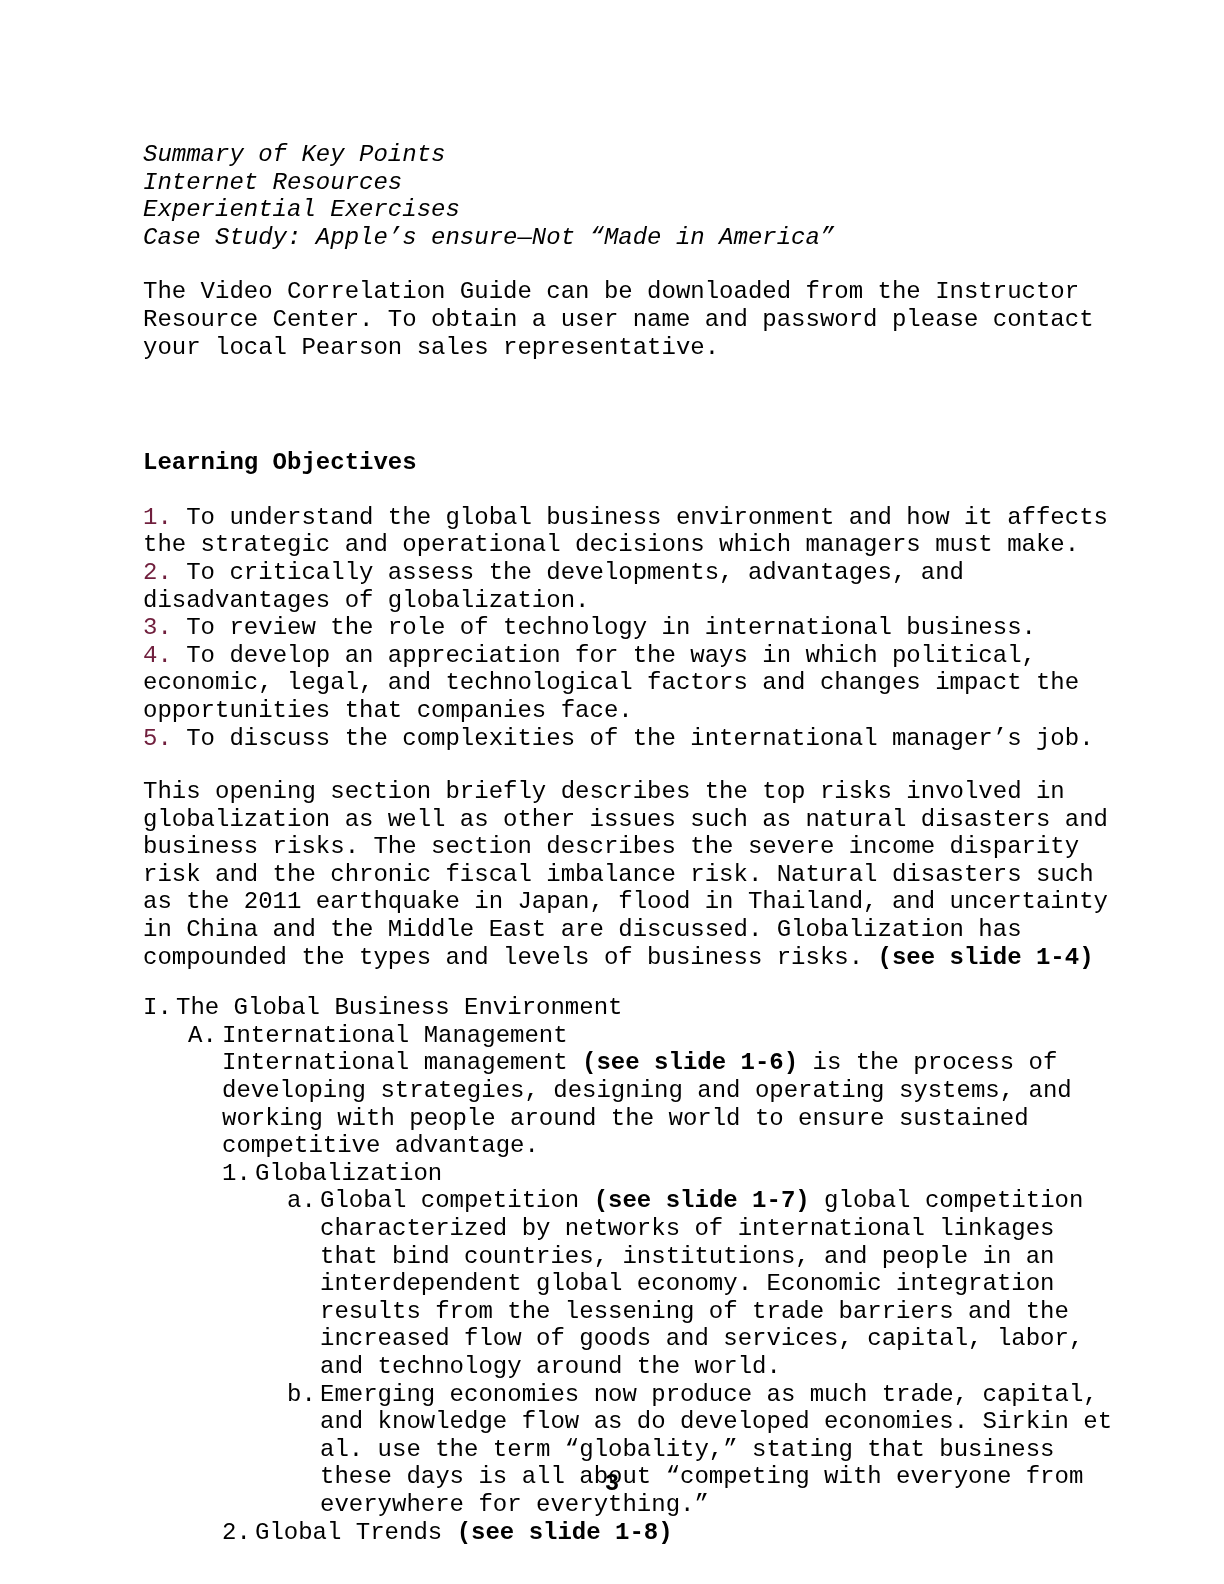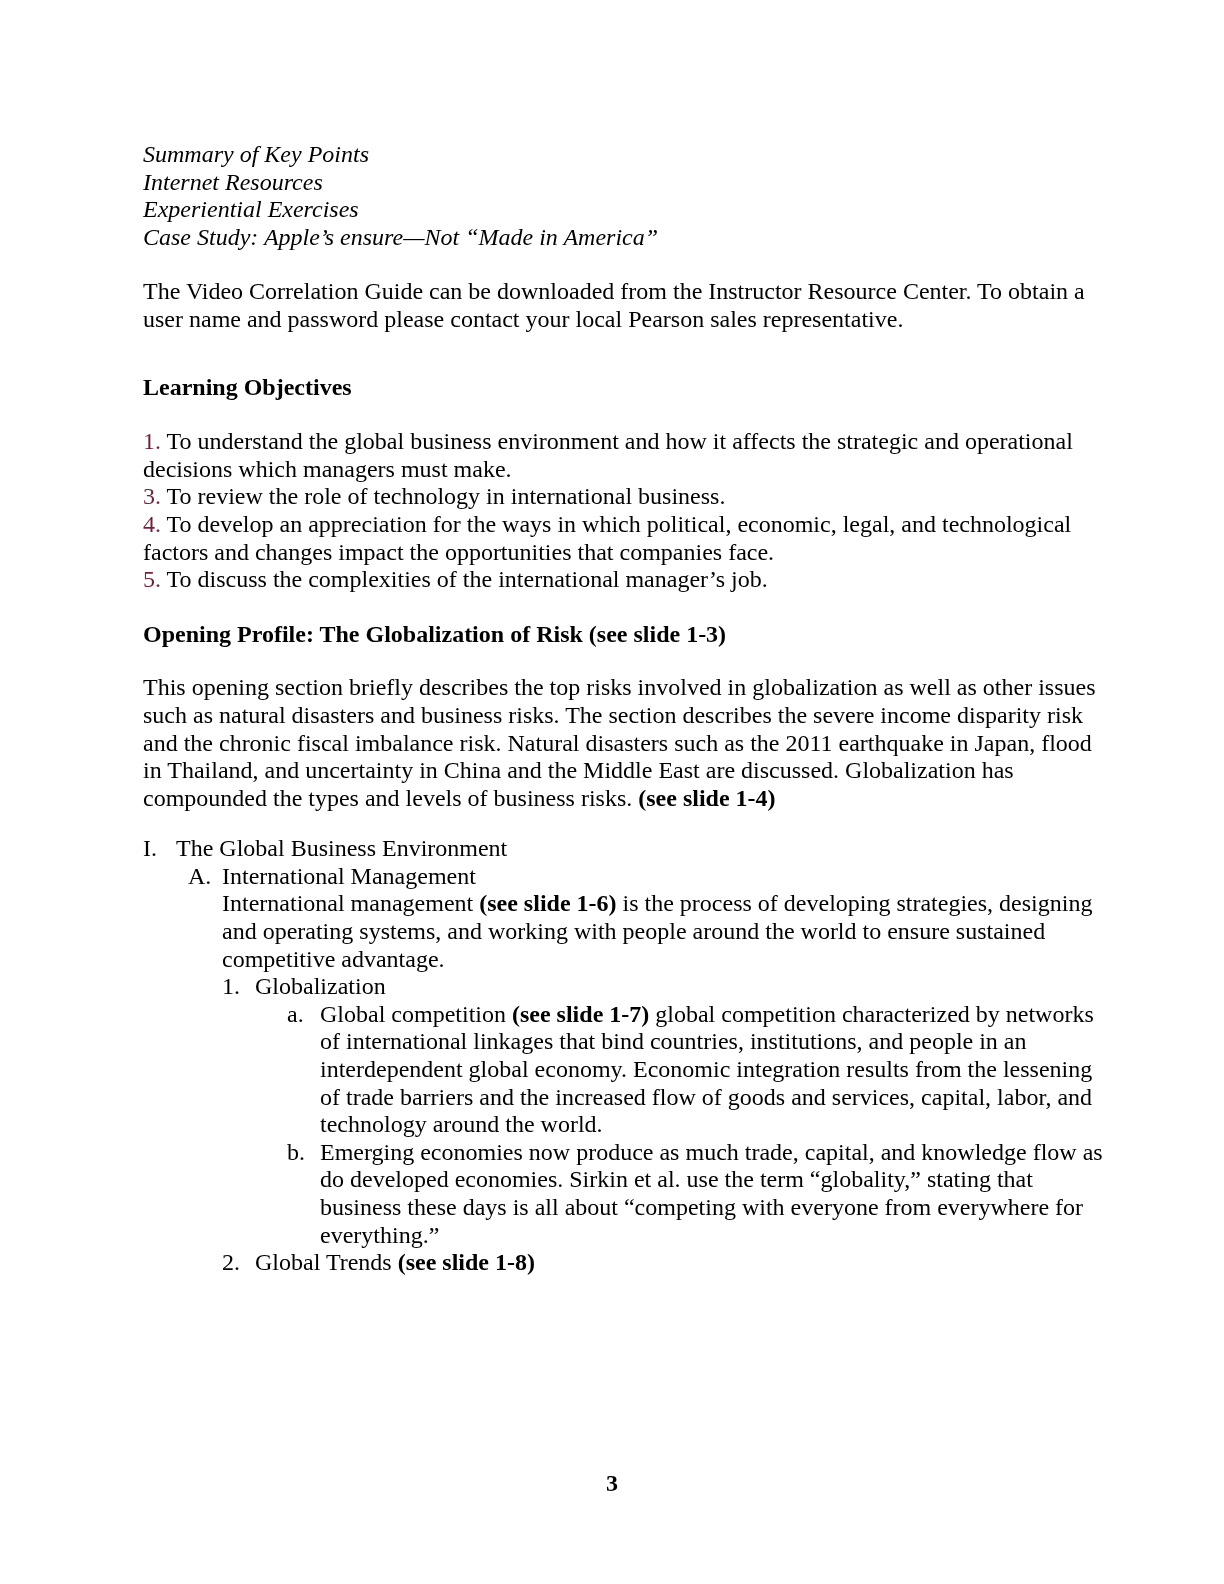--- a/index.html
+++ b/index.html
@@ -2,31 +2,31 @@
 <html><head>
 <meta charset="utf-8">
 <style>
   html, body { margin: 0; padding: 0; background: #ffffff; }
   .page {
     position: relative;
     width: 1224px;
     height: 1584px;
     background: #ffffff;
     color: #000000;
-    font-family: Liberation Serif, serif;
+    font-family: Liberation Mono, monospace;
     font-size: 24px;
     line-height: 27.6px;
     box-sizing: border-box;
     padding: 141px 108px 0 143px;
     overflow: hidden;
   }
   p { margin: 0; }
   .toc-line { font-style: italic; }
   .intro-para { margin-top: 27px; }
-  .section-heading { font-weight: bold; margin-top: 40px; }
+  .section-heading { font-weight: bold; margin-top: 88px; }
   .objectives { margin-top: 27px; }
   .objective-num { color: #701f3d; }
   .profile-heading { font-weight: bold; margin-top: 27px; }
   .profile-para { margin-top: 26px; }
   .bold { font-weight: bold; text-align: center; }
   .outline { margin-top: 23px; }
   .o-row { display: flex; }
   .o-label { flex: 0 0 auto; }
   .lvl-roman .o-label { width: 33px; }
   .lvl-letter { margin-left: 45px; }
@@ -56,26 +56,26 @@
     <p class="toc-line">Experiential Exercises</p>
     <p class="toc-line">Case Study: Apple’s ensure—Not “Made in America”</p>
   </div>
 
   <p class="intro-para">The Video Correlation Guide can be downloaded from the Instructor Resource Center. To obtain a user name and password please contact your local Pearson sales representative.</p>
 
   <p class="section-heading">Learning Objectives</p>
 
   <div class="objectives">
     <p><span class="objective-num">1.</span><span> To understand the global business environment and how it affects the strategic and operational decisions which managers must make.</span></p>
+    <p><span class="objective-num">2.</span><span> To critically assess the developments, advantages, and disadvantages of globalization.</span></p>
     <p><span class="objective-num">3.</span><span> To review the role of technology in international business.</span></p>
     <p><span class="objective-num">4.</span><span> To develop an appreciation for the ways in which political, economic, legal, and technological factors and changes impact the opportunities that companies face.</span></p>
     <p><span class="objective-num">5.</span><span> To discuss the complexities of the international manager’s job.</span></p>
   </div>
 
-  <p class="profile-heading">Opening Profile: The Globalization of Risk (see slide 1-3)</p>
 
   <p class="profile-para"><span>This opening section briefly describes the top risks involved in globalization as well as other issues such as natural disasters and business risks. The section describes the severe income disparity risk and the chronic fiscal imbalance risk. Natural disasters such as the 2011 earthquake in Japan, flood in Thailand, and uncertainty in China and the Middle East are discussed. Globalization has compounded the types and levels of business risks. </span><span class="bold">(see slide 1-4)</span></p>
 
   <div class="outline">
 
     <div class="o-row lvl-roman">
       <span class="o-label">I.</span>
       <span class="o-text">The Global Business Environment</span>
     </div>
 

